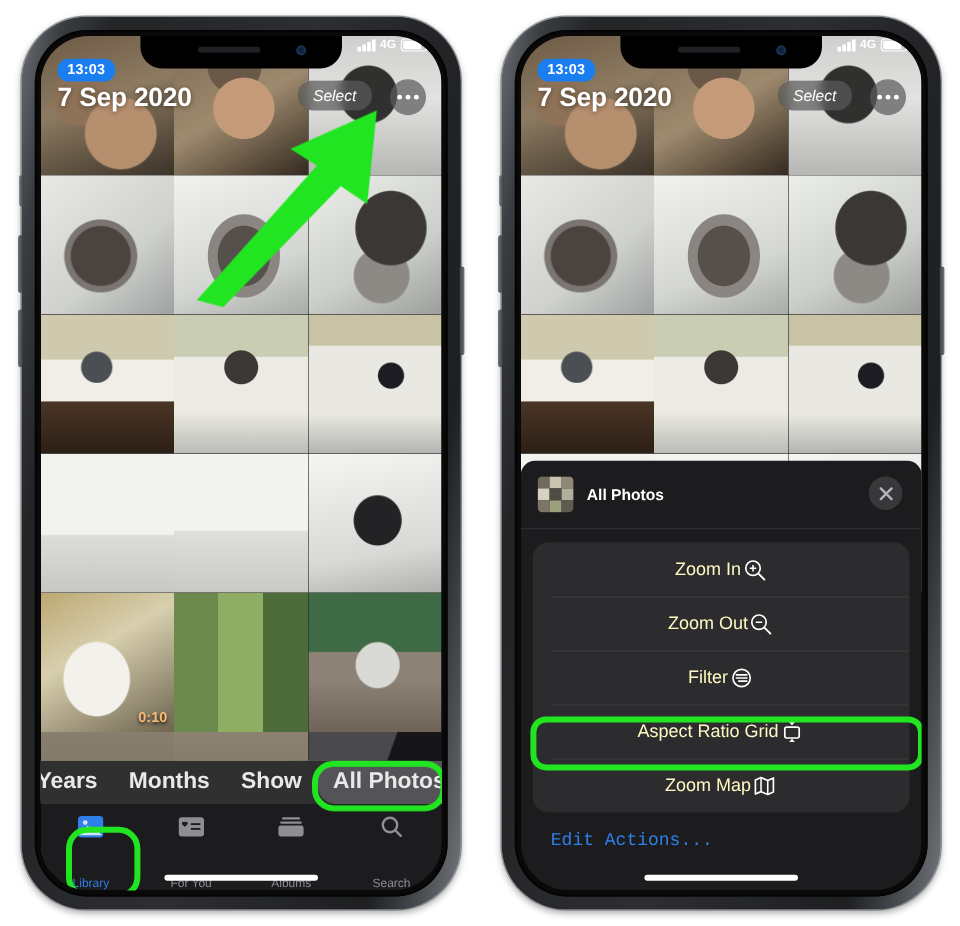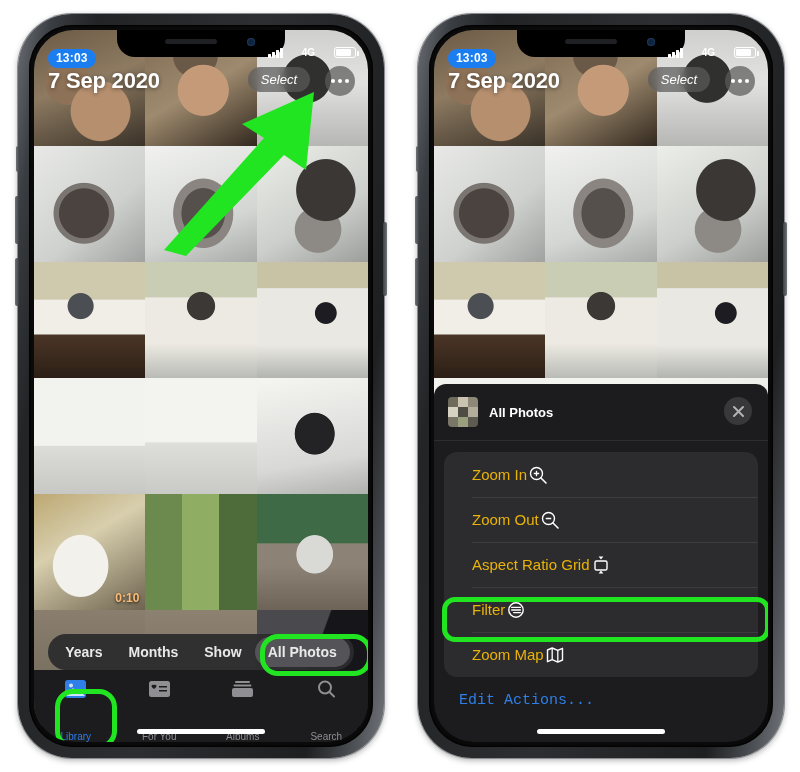--- a/index.html
+++ b/index.html
@@ -65,22 +65,22 @@
     position: absolute; top: 0; left: 0; right: 0; height: 30px;
     z-index: 45; pointer-events: none;
   }
   .time-pill {
     position: absolute; left: 14px; top: 19px;
     background: #1b7ef0; color: #fff;
     font-size: 12px; font-weight: bold; letter-spacing: .2px;
     padding: 2px 8px 3px; border-radius: 9px;
   }
   .status-right {
-    position: absolute; right: 12px; top: 17px;
-    display: flex; align-items: center; gap: 19px;
+    position: absolute; right: 12px; top: 2px;
+    display: flex; align-items: center; gap: 4px;
   }
   .bars { display: flex; align-items: flex-end; gap: 1.5px; height: 10px; }
   .bars i { display: block; width: 2.5px; background: #fff; border-radius: .5px; }
   .bars i:nth-child(1){height:4px} .bars i:nth-child(2){height:6px}
   .bars i:nth-child(3){height:8px} .bars i:nth-child(4){height:10px}
   .net { color:#fff; font-size:10px; font-weight:600; }
   .battery { width:22px;height:11px;border:1.3px solid #fff;border-radius:3px;position:relative; }
   .battery::after{content:"";position:absolute;right:-3.5px;top:3px;width:2px;height:5px;background:#fff;border-radius:0 1px 1px 0;}
   .battery i{position:absolute;left:1.2px;top:1.2px;bottom:1.2px;width:72%;background:#fff;border-radius:1.2px;display:block;}
 
@@ -127,21 +127,21 @@
   }
   .hdr .more-btn span { width:4px;height:4px;border-radius:50%;background:#fff;display:block; }
 
   
   .seg-wrap { position:absolute; left:0; right:0; bottom:72px; z-index:32; display:flex; justify-content:center; }
   .seg {
     background: rgba(44,44,46,.94); border-radius: 18px;
     display:flex; align-items:center; height:36px; padding:0 4px;
     backdrop-filter: blur(10px);
   }
-  .seg .it { color:#e9e9ea; font-size:14px; font-weight:bold; padding:0 13px; white-space:nowrap; }
+  .seg .it { color:#e9e9ea; font-size:19px; font-weight:bold; padding:0 13px; white-space:nowrap; }
   .seg .it.active { background:#545458; border-radius:15px; padding:7px 13px; }
 
   .tabbar {
     position:absolute; left:0; right:0; bottom:0; height:72px;
     background:#1c1c1e; z-index:33; display:flex; padding-top:9px;
   }
   .tab { flex:1; display:flex; flex-direction:column; align-items:center; gap:4px; }
   .tab .lbl { font-size:10px; color:#8e8e93;margin-top:28px; }
   .tab.active .lbl { color:#2f7fe8; }
   .tab .ico { height:26px; display:flex; align-items:center; justify-content:center; }
@@ -163,21 +163,21 @@
   .sheet-title { color:#fff; font-size:13px; font-weight:bold; margin-left:11px; }
   .sheet-close {
     position:absolute; right:6px; top:13px; width:28px;height:28px;border-radius:50%;
     background:#38383a; display:flex;align-items:center;justify-content:center;
   }
   .sheet-sep { height:1px; background:#2e2e30; margin:0 -10px; }
 
   .menu { background:#2c2c2e; border-radius:13px; margin-top:11px; overflow:hidden; }
   .mrow {
     position:relative; height:45px; display:flex; align-items:center;
-    justify-content:flex-start; padding:0 15px; color:#eab308; font-size:15px;margin-left:13px;
+    justify-content:center; padding:0 15px; color:#fef9c3; font-size:15px;
   }
   .mrow + .mrow::before {
     content:""; position:absolute; left:15px; right:0; top:0; height:.5px; background:#3c3c3e;
   }
   .mrow .mico { width:22px;height:22px;display:flex;align-items:center;justify-content:center; }
   .edit-actions { color:#2f7fe8; font-size:15px; padding:15px 15px 0;font-family:Liberation Mono, monospace; }
 
   
   .hl {
     position:absolute; border:5px solid #22e522; border-radius:18px;
@@ -536,41 +536,41 @@
               <span>Zoom Out</span>
               <span class="mico">
                 <svg width="20" height="20" viewBox="0 0 20 20">
                     <circle cx="8.5" cy="8.5" r="6" fill="none" stroke="#fff" stroke-width="1.4"></circle>
                     <line x1="13" y1="13" x2="18" y2="18" stroke="#fff" stroke-width="1.6" stroke-linecap="round"></line>
                     <line x1="5.8" y1="8.5" x2="11.2" y2="8.5" stroke="#fff" stroke-width="1.3"></line>
                   </svg>
               </span>
             </div>
             <div class="mrow">
-              <span>Aspect Ratio Grid</span>
-              <span class="mico">
-                <svg width="20" height="20" viewBox="0 0 20 20">
-                    <rect x="4" y="6" width="12" height="9" rx="1.6" fill="none" stroke="#fff" stroke-width="1.4"></rect>
-                    <path d="M7.6 1.6 L12.4 1.6 L10 4.6 Z" fill="#fff"></path>
-                    <path d="M7.6 18.4 L12.4 18.4 L10 15.6 Z" fill="#fff"></path>
-                  </svg>
-              </span>
-            </div>
-            <div class="mrow">
               <span>Filter</span>
               <span class="mico">
                 <svg width="20" height="20" viewBox="0 0 20 20">
                     <circle cx="10" cy="10" r="7.2" fill="none" stroke="#fff" stroke-width="1.4"></circle>
                     <line x1="5.6" y1="7.4" x2="14.4" y2="7.4" stroke="#fff" stroke-width="1.3" stroke-linecap="round"></line>
                     <line x1="5.6" y1="10" x2="14.4" y2="10" stroke="#fff" stroke-width="1.3" stroke-linecap="round"></line>
                     <line x1="7.6" y1="12.6" x2="14.4" y2="12.6" stroke="#fff" stroke-width="1.3" stroke-linecap="round"></line>
                   </svg>
               </span>
             </div>
             <div class="mrow">
+              <span>Aspect Ratio Grid</span>
+              <span class="mico">
+                <svg width="20" height="20" viewBox="0 0 20 20">
+                    <rect x="4" y="6" width="12" height="9" rx="1.6" fill="none" stroke="#fff" stroke-width="1.4"></rect>
+                    <path d="M7.6 1.6 L12.4 1.6 L10 4.6 Z" fill="#fff"></path>
+                    <path d="M7.6 18.4 L12.4 18.4 L10 15.6 Z" fill="#fff"></path>
+                  </svg>
+              </span>
+            </div>
+            <div class="mrow">
               <span>Zoom Map</span>
               <span class="mico">
                 <svg width="20" height="20" viewBox="0 0 20 20">
                     <path d="M2.5 5 L7.2 3 L12.8 5.4 L17.5 3.3 L17.5 15 L12.8 17.1 L7.2 14.7 L2.5 16.7 Z" fill="none" stroke="#fff" stroke-width="1.4" stroke-linejoin="round"></path>
                     <line x1="7.2" y1="3" x2="7.2" y2="14.7" stroke="#fff" stroke-width="1.3"></line>
                     <line x1="12.8" y1="5.4" x2="12.8" y2="17.1" stroke="#fff" stroke-width="1.3"></line>
                   </svg>
               </span>
             </div>
           </div>

